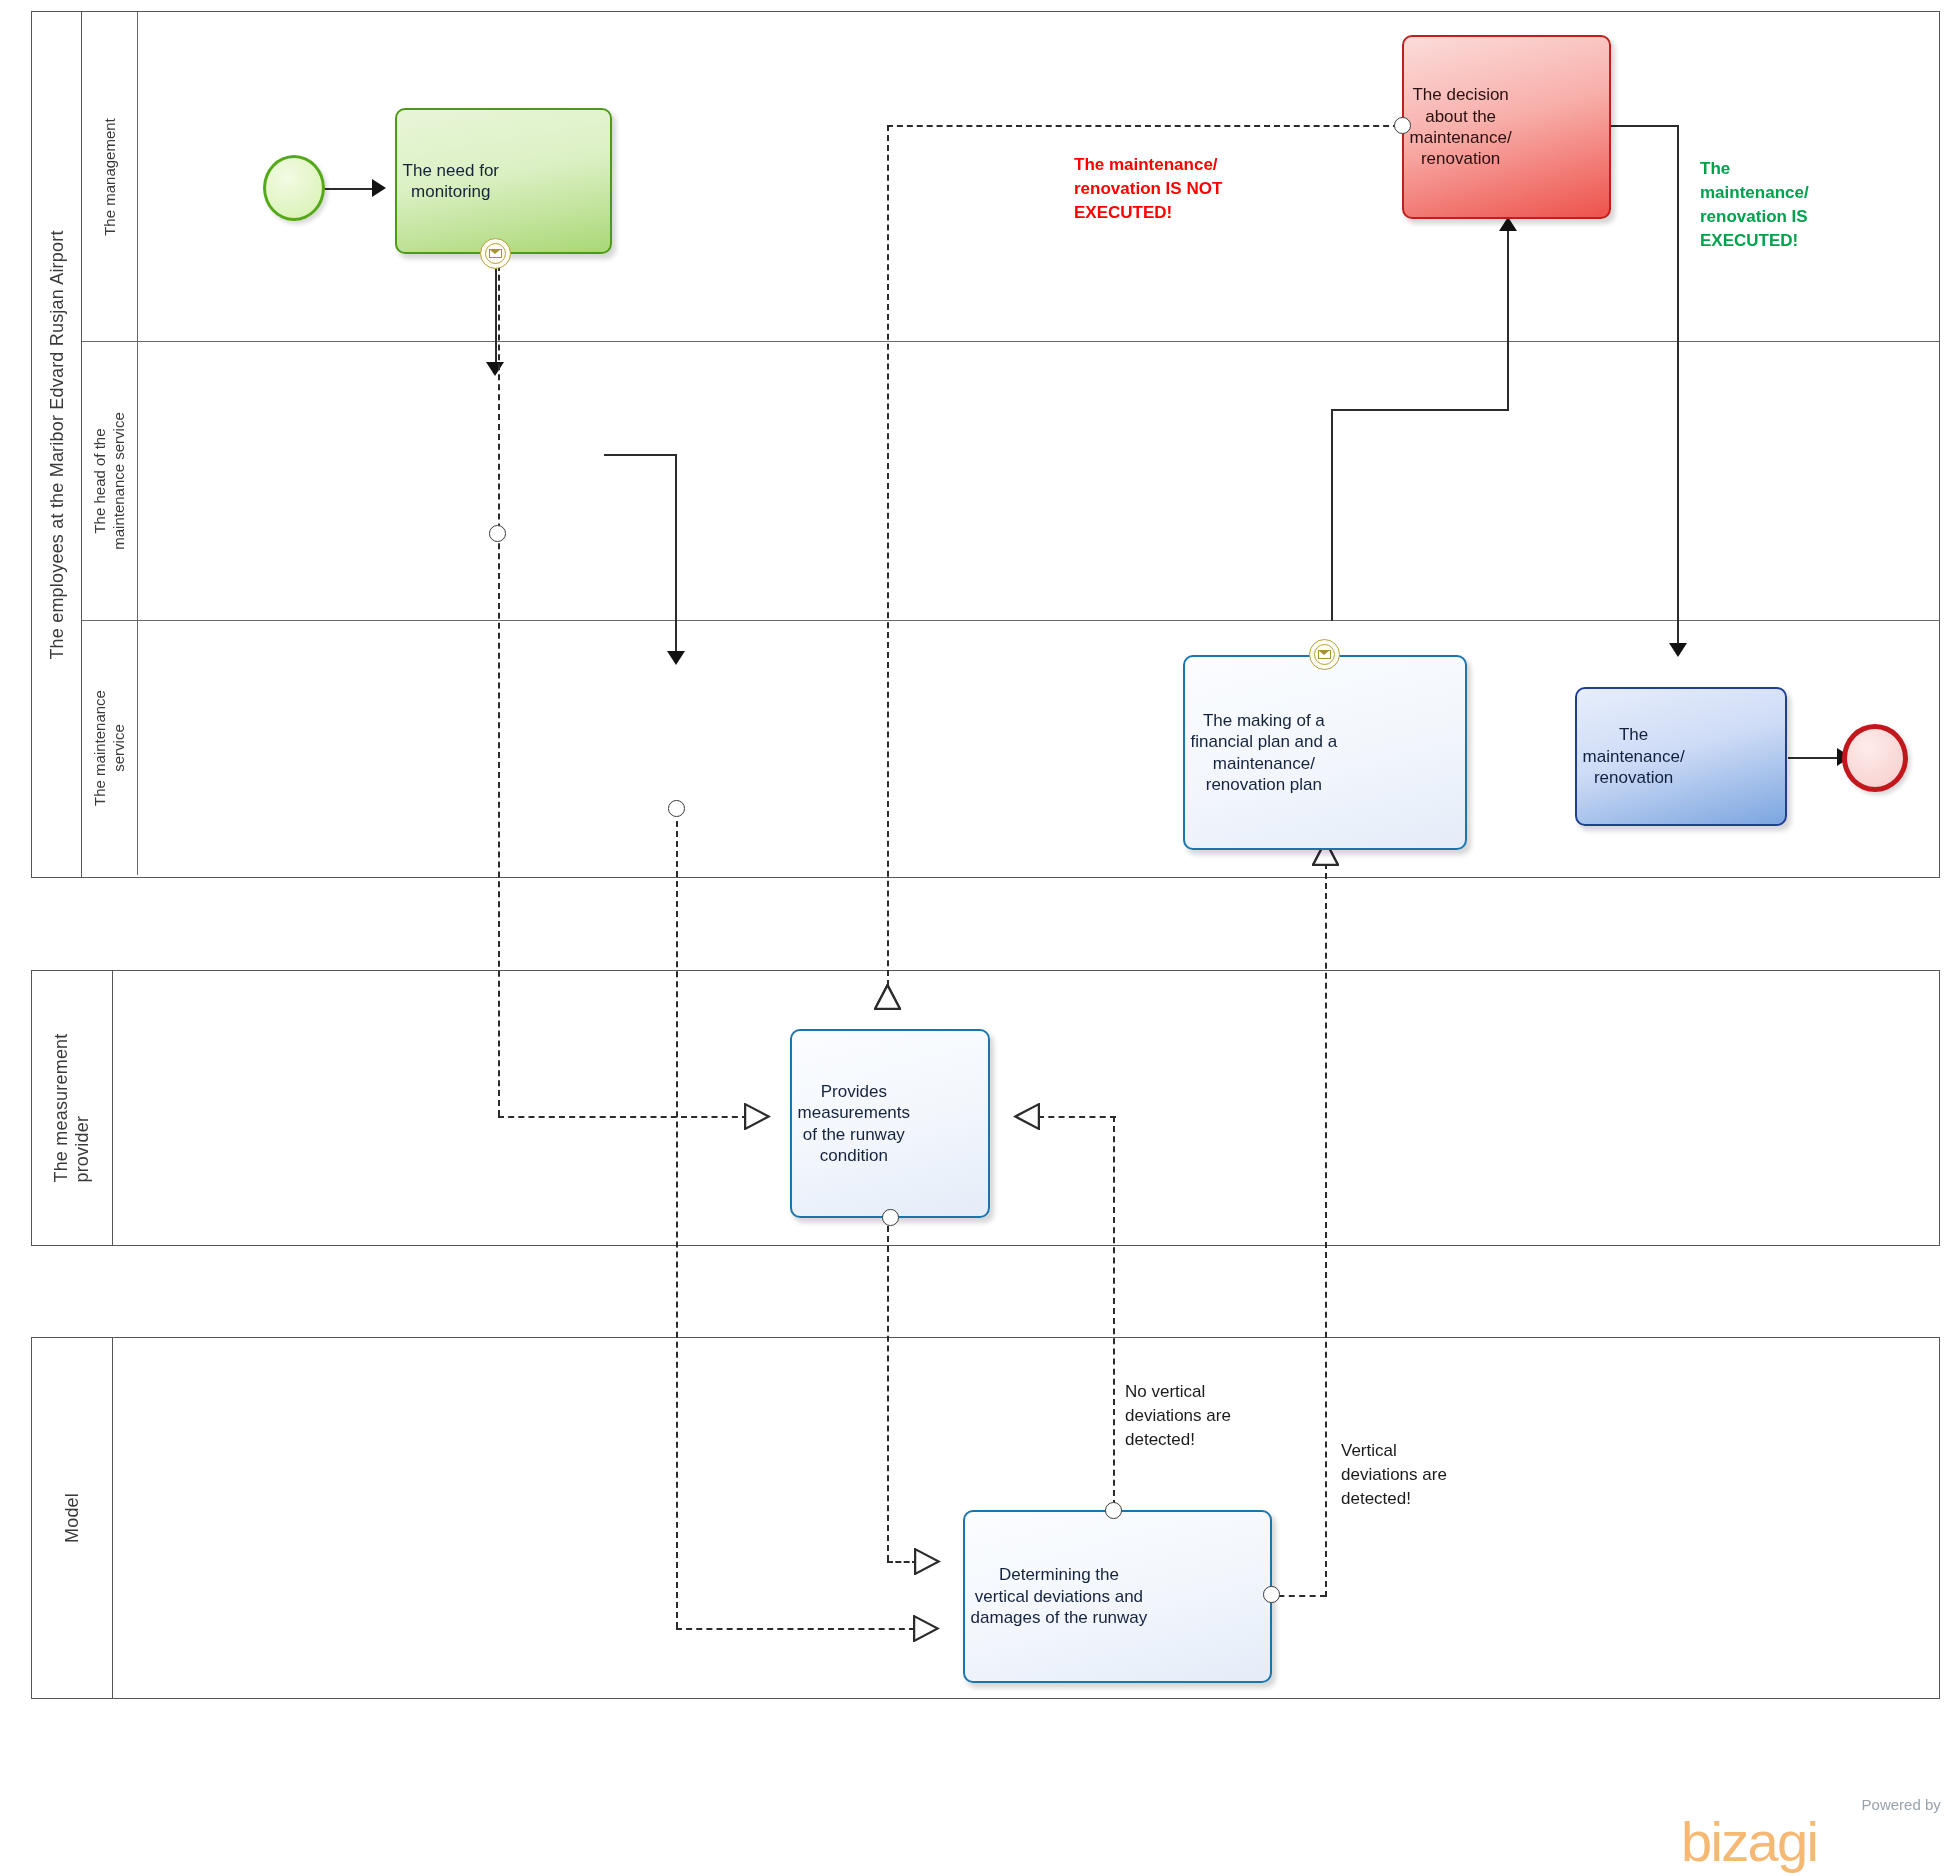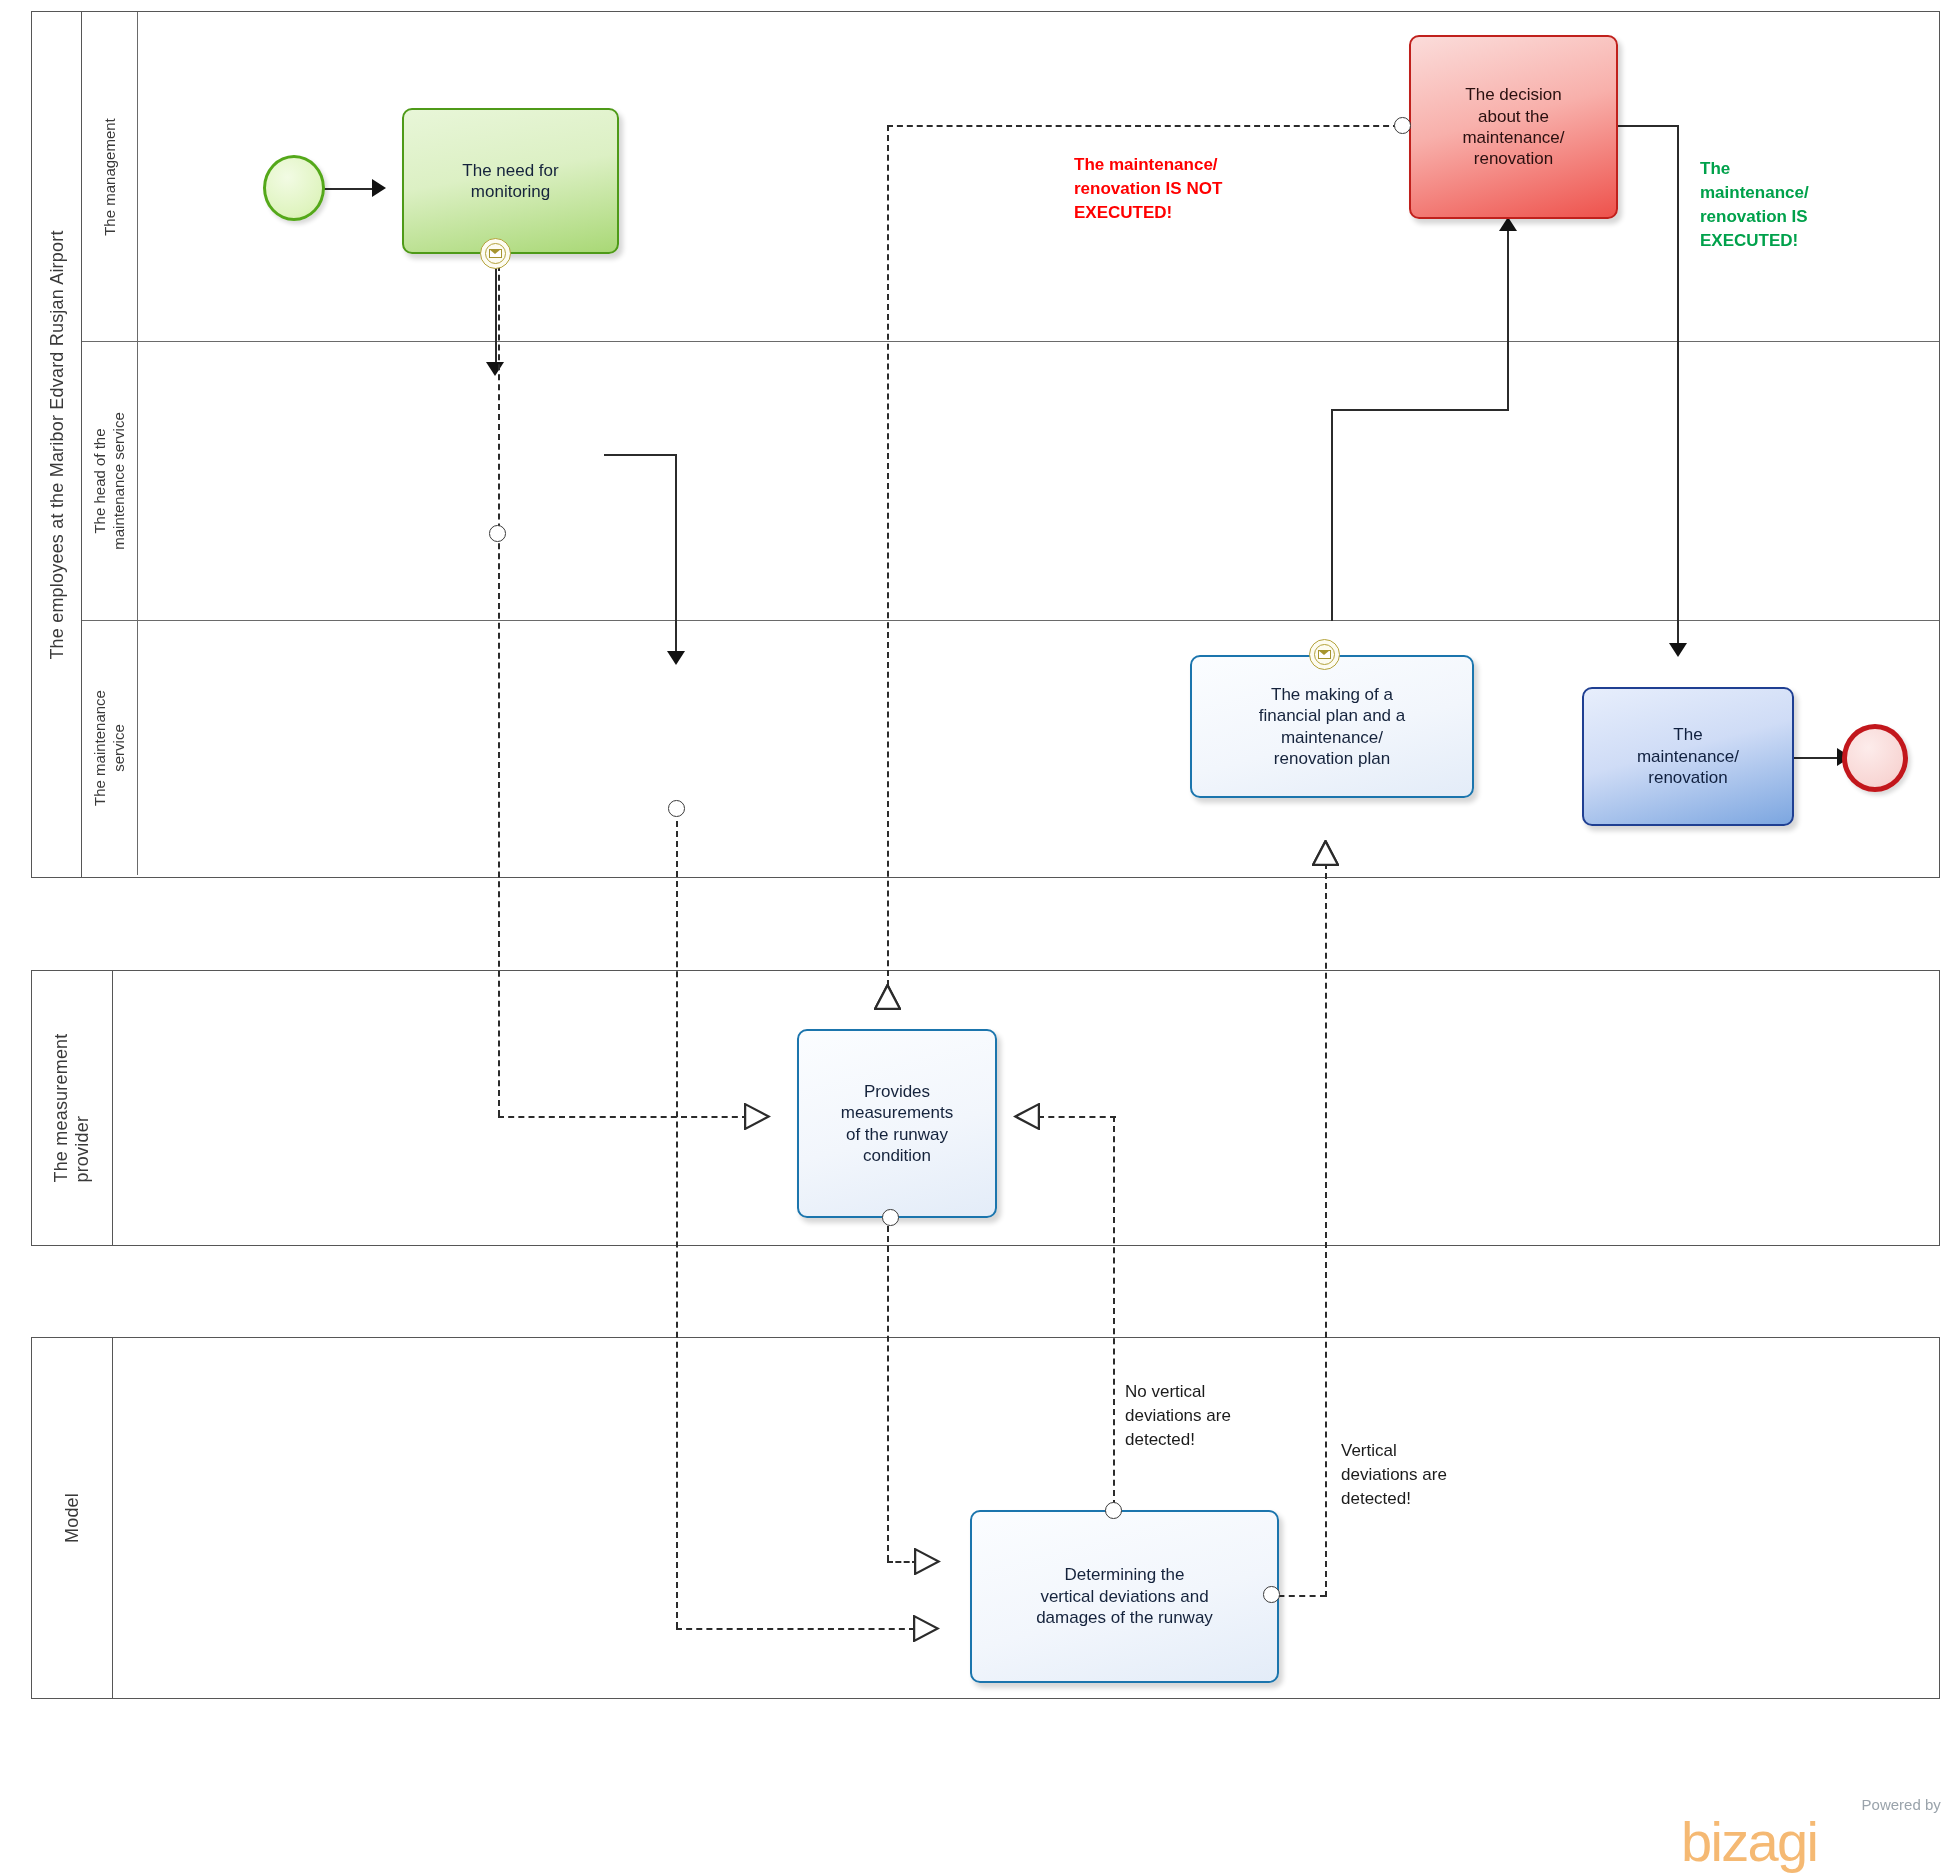--- a/index.html
+++ b/index.html
@@ -18,24 +18,23 @@
   .lane-head .lbl{
       position:absolute;left:50%;top:50%;
       transform:translate(-50%,-50%) rotate(-90deg);
       white-space:nowrap;text-align:center;font-size:15px;color:#3a3a3a;line-height:1.25;
   }
   .lane-sep{position:absolute;left:50px;right:0;height:0;border-top:1.7px solid #6a6a6a;}
 
   
   .task{
       position:absolute;box-sizing:border-box;border-radius:10px;
-      display:flex;align-items:center;justify-content:center;text-align:center;
+      display:flex;align-items:center;justify-content:flex-start;text-align:center;
       font-size:17px;line-height:1.26;color:#15233c;padding:3.3px 5.6px;
       box-shadow:3.9px 4.5px 5px rgba(0,0,0,.16);
-      margin-left:7px;
   }
   .task.green{border:2.8px solid #4e9a18;background:linear-gradient(170deg,#e8f6d8 0%,#dcf0c4 45%,#a9d876 100%);}
   .task.lightblue{border:2.8px solid #1b75ad;background:linear-gradient(165deg,#fbfdff 0%,#f2f6fc 55%,#e3ecf8 100%);}
   .task.darkblue{border:2.8px solid #1f3f92;background:linear-gradient(165deg,#e7eefc 0%,#cfdcf6 45%,#7ca6e0 100%);color:#10203f;}
   .task.red{border:2.8px solid #c0201c;background:linear-gradient(165deg,#fbdcda 0%,#f8b0ab 45%,#ee524c 100%);color:#2a1010;}
 
   
   .event{position:absolute;border-radius:50%;box-sizing:border-box;}
   .event.start{border:3.3px solid #54a81a;background:radial-gradient(circle at 38% 32%,#f2fbe4,#dff4bf 70%,#cdeb9e);box-shadow:2.8px 3.3px 4.5px rgba(0,0,0,.15);}
   .event.end{border:5px solid #c2171c;background:radial-gradient(circle at 38% 32%,#fdeceb,#f8d6d4 70%,#f4c3c0);box-shadow:2.8px 3.3px 4.5px rgba(0,0,0,.15);}
@@ -216,21 +215,21 @@
 about the
 maintenance/
 renovation</span>
   </div>
   <div class="bnd-circle" style="left:1394px;top:117px;"></div>
 
   <div class="bnd-circle" style="left:489px;top:525px;"></div>
 
   <div class="bnd-circle" style="left:668px;top:800px;"></div>
 
-  <div class="task lightblue" style="left:1183px;top:655px;width:284px;height:143px;">
+  <div class="task lightblue" style="left:1183px;top:655px;width:284px;height:195px;">
     <span style="white-space:pre-line;">The making of a
 financial plan and a
 maintenance/
 renovation plan</span>
   </div>
   <div class="msg-marker" style="left:1309px;top:639px;">
     <div class="inner">
         <div class="env"></div>
       </div>
   </div>

